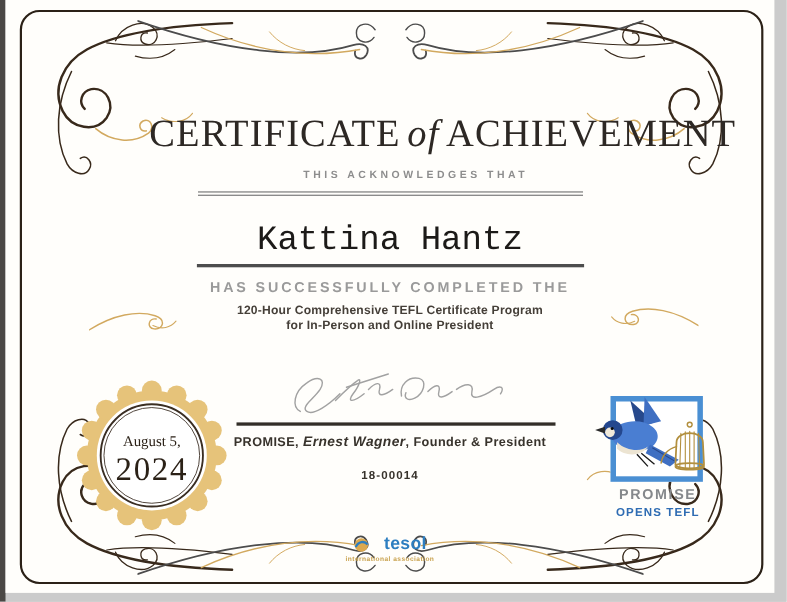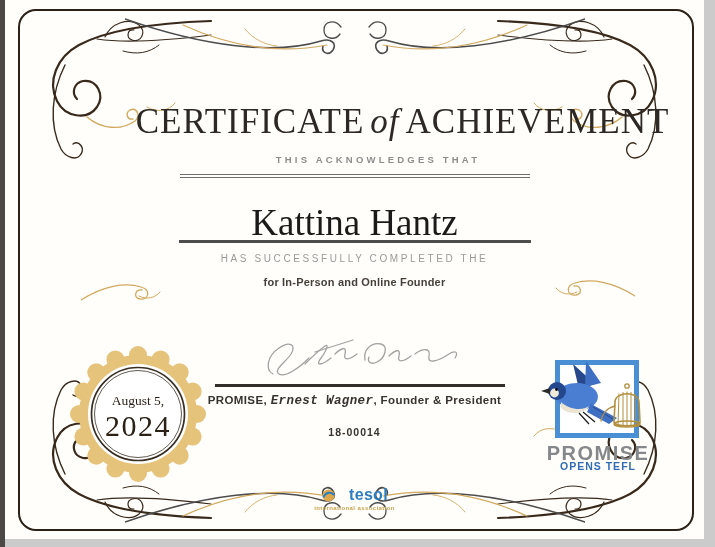--- a/index.html
+++ b/index.html
@@ -12,38 +12,38 @@
            border:2.5px solid #2b2117; border-radius:18px; }
   .decor { position:absolute; pointer-events:none; }
   .content { position:absolute; left:0; width:699px; text-align:center; z-index:3; }
 
   .title { top:102px; font-family:"Liberation Serif", serif; font-size:35px;
            color:#2d2824; letter-spacing:1px;margin-left:48px; }
   .title .of { font-style:italic; margin:0 6px; }
   .ack { top:154px; font-size:9.5px; font-weight:bold; letter-spacing:3.2px; color:#8d8d8d;padding-left:47px; }
   .double-rule { position:absolute; left:175px; top:174px; width:350px; height:4px;
                  border-top:1.5px solid #6f6f6f; border-bottom:1.5px solid #6f6f6f; z-index:3; }
-  .name { top:201px; font-family:Liberation Serif, serif; font-size:37px; color:#1c1a18; }
+  .name { top:201px; font-family:Liberation Mono, monospace; font-size:31px; color:#1c1a18; }
   .name-rule { position:absolute; left:174px; top:240px; width:352px; height:2.5px; background:#4d4d4d; z-index:3; }
-  .completed { top:253px; font-size:10px; font-weight:normal; letter-spacing:2.6px; color:#9a9a9a; }
+  .completed { top:253px; font-size:13px; font-weight:bold; letter-spacing:2.6px; color:#9a9a9a; }
   .program { top:275px; font-size:11px; font-weight:bold; color:#453f38; line-height:14px; letter-spacing:0.2px; }
   .sig-svg { position:absolute; left:250px; top:330px; z-index:3; }
   .sig-rule { position:absolute; left:210px; top:384px; width:290px; height:2.5px; background:#332e28; z-index:3; }
   .signed { top:394px; font-size:11.5px; font-weight:bold; color:#38332c; letter-spacing:0.4px; }
-  .signed .sig-name { font-family:Liberation Mono, monospace; font-style:italic; font-size:12.5px; }
+  .signed .sig-name { font-family:Liberation Sans, sans-serif; font-style:italic; font-size:12.5px; }
   .cert-num { top:426px; font-size:10.5px; font-weight:bold; color:#38332c; letter-spacing:1px; }
   .disclaimer { top:461px; font-size:8.5px; font-weight:bold; color:#46403a; line-height:10.5px; }
 
   .seal { position:absolute; left:62px; top:343px; z-index:3; }
 
   .org-logo { position:absolute; left:528px; top:350px; width:130px; height:130px; z-index:3; text-align:center; }
   .org-square { position:absolute; left:22px; top:10px; width:84px; height:78px;
                 border:5px solid #4a8fd3; background:#ffffff; }
   .org-art { position:absolute; left:6px; top:2px; }
-  .org-line1 { position:absolute; left:0; top:92px; width:130px; font-size:20px; font-weight:bold;
+  .org-line1 { position:absolute; left:0; top:92px; width:130px; font-size:13px; font-weight:bold;
                color:#85888b; letter-spacing:1.5px; }
   .org-line2 { position:absolute; left:0; top:110px; width:130px; font-size:10.5px; font-weight:bold;
                color:#2f6cb3; letter-spacing:1px; }
 
   .tesol { position:absolute; left:0; top:486px; width:699px; z-index:3; text-align:center; }
   .tesol-row { display:inline-flex; align-items:center; gap:13px; }
   .tesol-name { font-size:16px; font-weight:bold; color:#2d7ec0; letter-spacing:0.3px; }
   .tesol-sub { font-size:6px; font-weight:bold; color:#c9a24e; letter-spacing:0.4px; margin-top:-2px; }
 
   .flip-x { transform:scaleX(-1); }
@@ -117,21 +117,22 @@
     <div class="content title">
       <span>CERTIFICATE</span><span class="of">of</span><span>ACHIEVEMENT</span>
     </div>
     <div class="content ack">THIS ACKNOWLEDGES THAT</div>
     <div class="double-rule"></div>
 
     <div class="content name">Kattina Hantz</div>
     <div class="name-rule"></div>
     <div class="content completed">HAS SUCCESSFULLY COMPLETED THE</div>
     <div class="content program">
-      <div>for In-Person and Online Founder</div>
+      <div>120-Hour Comprehensive TEFL Certificate Program</div>
+      <div>for In-Person and Online President</div>
     </div>
 
     <svg class="sig-svg" width="210" height="60" viewBox="0 0 210 60">
       <g fill="none" stroke="#a2a2a2" stroke-width="1.3" stroke-linecap="round">
         <path d="M18,44 C10,40 12,26 24,18 C34,11 42,14 36,24 C30,33 18,40 24,44 C30,48 44,38 54,28"></path>
         <path d="M50,34 C58,26 64,20 70,16 C74,13 72,20 66,28 C60,36 66,36 76,28"></path>
         <path d="M80,24 C86,18 92,16 90,24 C88,31 94,30 102,24"></path>
         <path d="M60,22 L98,10"></path>
         <path d="M110,30 C108,20 116,12 126,14 C134,16 130,28 122,32 C116,35 112,32 114,27"></path>
         <path d="M134,26 C140,20 146,18 144,26 C142,33 148,32 156,26"></path>

